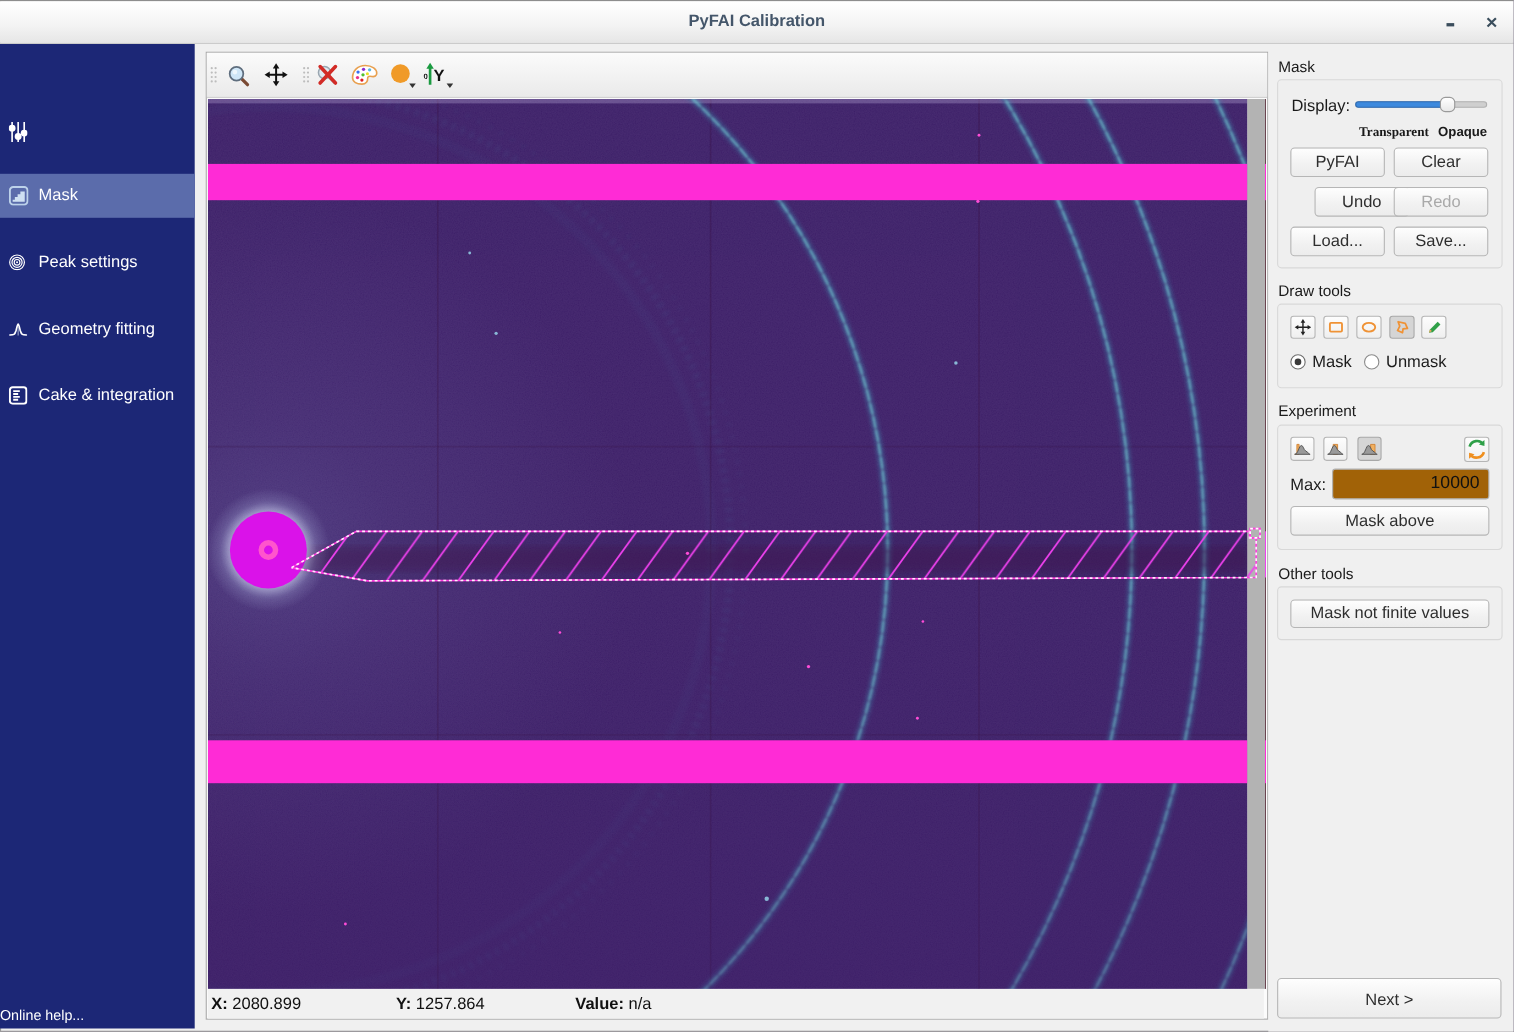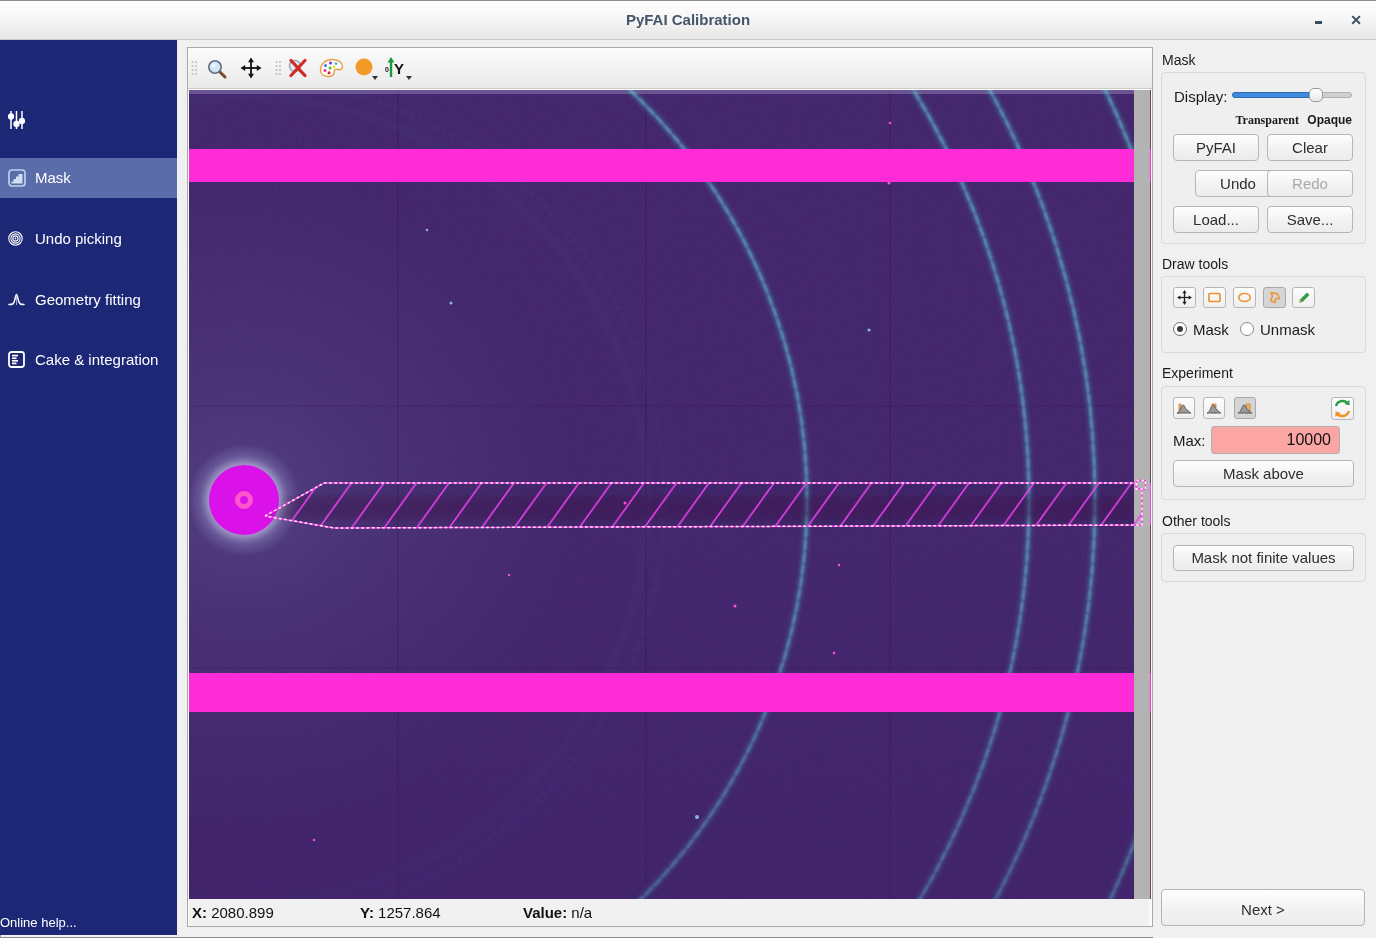--- a/index.html
+++ b/index.html
@@ -74,21 +74,21 @@
   </div>
   <div class="nav abs" style="top:219px;">
     <svg class="ic" style="top:12px;width:15px;height:15px;" viewBox="0 0 15 15">
       <g fill="none" stroke="#fff">
         <circle cx="7.5" cy="7.5" r="6.7" stroke-width="1.1"></circle>
         <circle cx="7.5" cy="7.5" r="4.6" stroke-width="1.1"></circle>
         <circle cx="7.5" cy="7.5" r="2.6" stroke-width="1.1"></circle>
         <circle cx="7.5" cy="7.5" r="0.9" fill="#fff" stroke="none"></circle>
       </g>
     </svg>
-    <span class="tx">Undo picking</span>
+    <span class="tx">Peak settings</span>
   </div>
   <div class="nav abs" style="top:280px;">
     <svg class="ic" style="top:13px;width:17px;height:13px;" viewBox="0 0 17 13">
       <line x1="8.5" y1="4" x2="8.5" y2="12" stroke="#9aa6cc" stroke-width="1"></line>
       <path d="M1 11.5 C4.5 11.5 5.5 11.5 6.6 7.5 C7.5 3.8 7.9 1.5 8.5 1.5 C9.1 1.5 9.5 3.8 10.4 7.5 C11.5 11.5 12.5 11.5 16 11.5" fill="none" stroke="#fff" stroke-width="1.5" stroke-linecap="round"></path>
     </svg>
     <span class="tx">Geometry fitting</span>
   </div>
   <div class="nav abs" style="top:340px;">
     <svg class="ic" style="top:11px;width:17px;height:17px;" viewBox="0 0 17 17">
@@ -397,20 +397,20 @@
   </div>
   <div class="tbtn" style="left:1331px;top:397px;width:23px;height:23px;">
     <svg width="21" height="21" viewBox="0 0 21 21">
       <path d="M4 8 A7 7 0 0 1 16.5 6" fill="none" stroke="#2fa048" stroke-width="2.4"></path>
       <path d="M17.5 2 L17.5 7.5 L12.5 6 Z" fill="#2fa048"></path>
       <path d="M17 13 A7 7 0 0 1 4.5 15" fill="none" stroke="#ef8f1f" stroke-width="2.4"></path>
       <path d="M3.5 19 L3.5 13.5 L8.5 15 Z" fill="#ef8f1f"></path>
     </svg>
   </div>
   <div class="lab" style="left:1173px;top:432px;">Max:</div>
-  <div class="abs" style="left:1211px;top:426px;width:129px;height:28px;background:#fca5a5;border:1px solid #b0b0b0;border-radius:3px;box-sizing:border-box;font-size:16px;color:#111;text-align:right;line-height:26px;padding-right:8px;">10000</div>
+  <div class="abs" style="left:1211px;top:426px;width:143px;height:28px;background:#a16207;border:1px solid #b0b0b0;border-radius:3px;box-sizing:border-box;font-size:16px;color:#111;text-align:right;line-height:26px;padding-right:8px;">10000</div>
   <div class="btn" style="left:1173px;top:460px;width:181px;height:27px;line-height:25px;">Mask above</div>
 
   <div class="h1" style="left:1162px;top:513px;">Other tools</div>
   <div class="gbox" style="left:1161px;top:533px;width:205px;height:49px;"></div>
   <div class="btn" style="left:1173px;top:545px;width:181px;height:26px;line-height:24px;">Mask not finite values</div>
 
   <div class="btn" style="left:1161px;top:889px;width:204px;height:37px;line-height:40px;">Next &gt;</div>
 
 </body></html>

